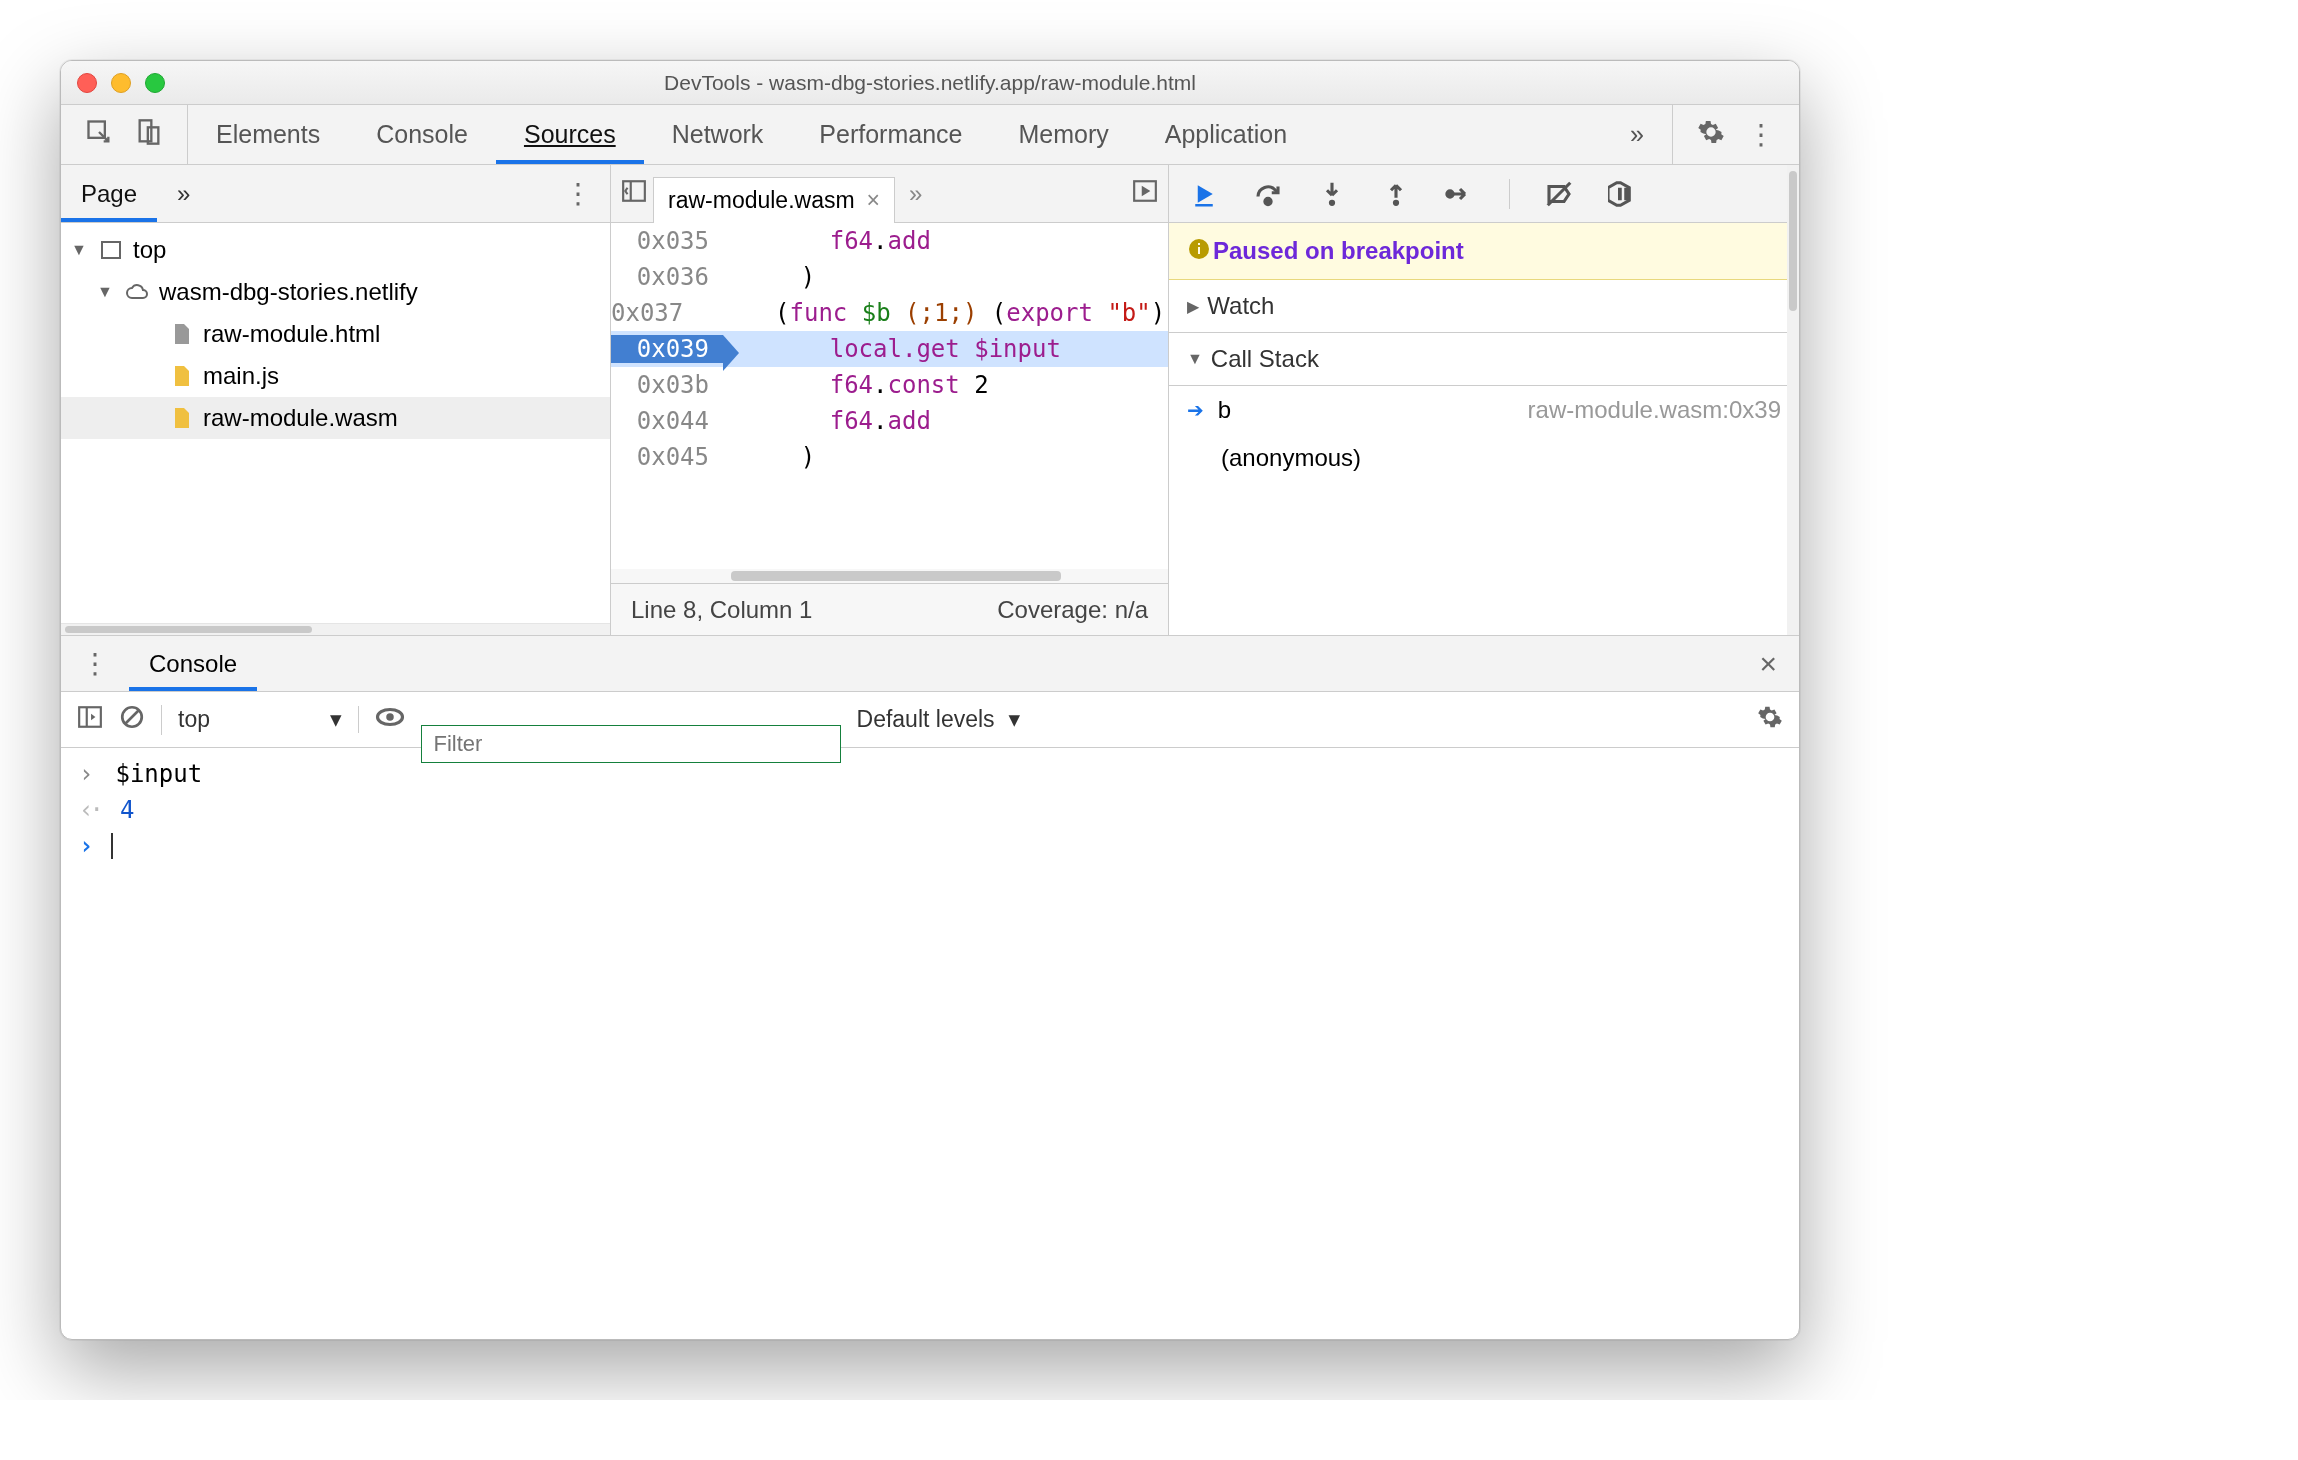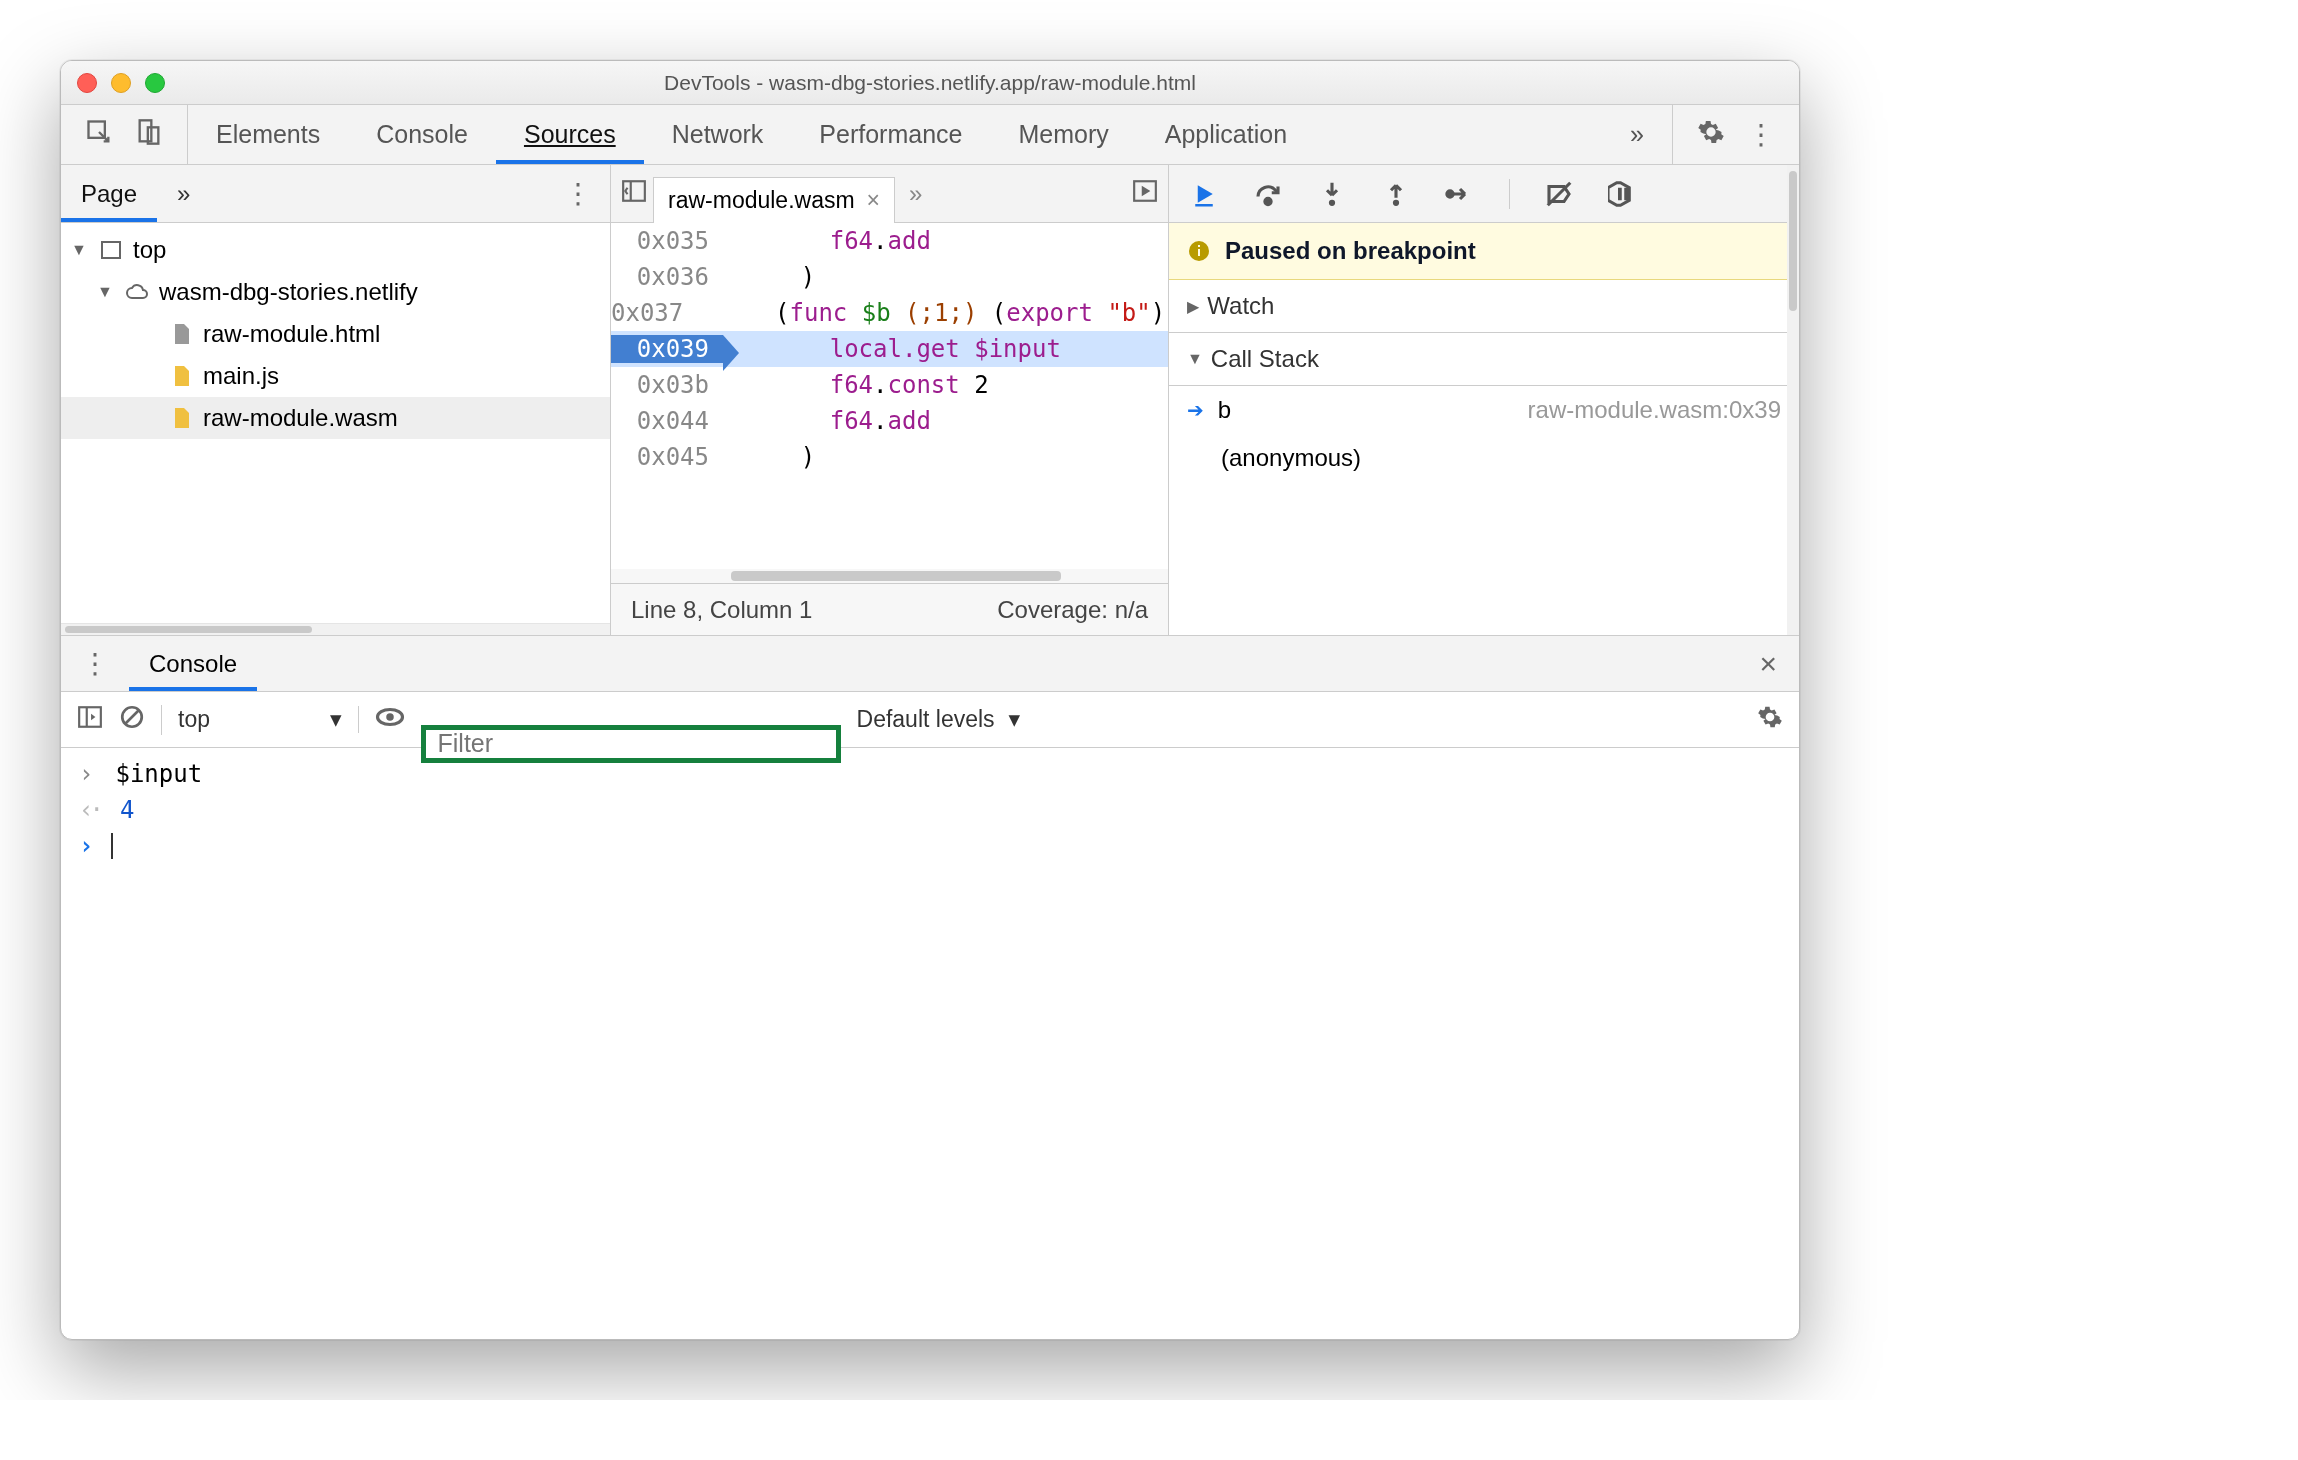--- a/index.html
+++ b/index.html
@@ -77,37 +77,37 @@
 .code .line.hl { background:#cfe3ff;}
 .code .txt { padding-left:20px;}
 .tk-kw{color:#9c1d8e;} .tk-fn{color:#1a7f1a;} .tk-type{color:#9c1d8e;} .tk-var{color:#9c1d8e;} .tk-cmt{color:#9b3f00;} .tk-str{color:#c41a16;}
 .midscroll{height:14px;position:relative;background:#f7f7f7;}
 .midscroll .thumb{position:absolute;left:120px;width:330px;top:2px;bottom:2px;background:#c9c9c9;border-radius:4px;}
 .statusbar { height:52px; border-top:1px solid #ccc; display:flex; align-items:center; justify-content:space-between; padding:0 20px; font-size:24px; color:#444; background:#f7f7f7;}
 
 .rightpanel { width:630px; display:flex; flex-direction:column;}
 .dbgtools { height:58px; border-bottom:1px solid #ccc; display:flex; align-items:center; gap:34px; padding:0 20px; background:#f3f3f3;}
 .dbgtools svg{display:block;}
-.paused { background:#fffbe0; border-bottom:1px solid #e8d87e; padding:14px 18px; display:flex; align-items:center; gap:14px; color:#0f172a; font-weight:600; font-size:24px;}
+.paused { background:#fffbe0; border-bottom:1px solid #e8d87e; padding:14px 18px; display:flex; gap:2px; color:#6d28d9; font-weight:600; font-size:24px;}
 .section { border-bottom:1px solid #ccc; padding:12px 18px; font-size:24px; color:#333; display:flex; align-items:center; gap:8px;}
 .section .tri{font-size:16px;color:#666;}
 .stackrow { display:flex; align-items:center; padding:10px 18px; font-size:24px; gap:14px;}
 .stackrow .loc{margin-left:auto;color:#999;}
 .stackrow .arrow{color:#1a73e8;font-size:20px;}
 .vscroll{position:absolute;right:0;top:0;bottom:0;width:12px;background:#f1f1f1;}
 .vscroll .thumb{position:absolute;left:2px;right:2px;top:6px;height:140px;background:#c9c9c9;border-radius:4px;}
 
 .drawer { border-top:1px solid #ccc; display:flex; flex-direction:column; flex:0 0 620px;}
 .drawer .dtabs{height:56px;border-bottom:1px solid #ccc;display:flex;align-items:center;background:#f3f3f3;}
 .drawer .dtabs .more{padding:0 20px;color:#666;font-size:28px;}
 .drawer .dtabs .dt{padding:0 20px;height:100%;display:flex;align-items:center;font-size:24px;border-bottom:4px solid #1a73e8;padding-top:4px;}
 .drawer .dtabs .close{margin-left:auto;padding:0 22px;color:#666;font-size:30px;}
 .drawer .dtoolbar{height:56px;border-bottom:1px solid #ccc;display:flex;align-items:center;gap:16px;padding:0 16px;background:#fff;}
 .drawer .dtoolbar .ctx{border-right:1px solid #ccc;padding-right:16px;display:flex;align-items:center;gap:120px;font-size:23px;color:#333;}
-.drawer .dtoolbar input{border:5px solid #15803d;height:38px;font-size:25px;padding:0 12px;width:420px;margin-top:48px;}
+.drawer .dtoolbar input{border:1px solid #15803d;height:38px;font-size:22px;padding:0 12px;width:420px;margin-top:48px;}
 .drawer .dtoolbar .levels{font-size:23px;color:#333;display:flex;align-items:center;gap:14px;}
 .drawer .dtoolbar .spacer{flex:1;}
 .console-body{flex:1;font-family:Menlo,Consolas,monospace;font-size:24px;padding:8px 0;}
 .console-body .crow{display:flex;align-items:center;gap:14px;padding:4px 18px;}
 .console-body .cin::before{content:'›';color:#888;margin-right:8px;}
 .console-body .cout::before{content:'‹·';color:#bbb;letter-spacing:-4px;margin-right:6px;}
 .console-body .prompt{color:#1a73e8;font-weight:bold;}
 .cursor{display:inline-block;width:2px;height:26px;background:#333;vertical-align:middle;margin-left:4px;}
 
 .icon{color:#666;}

